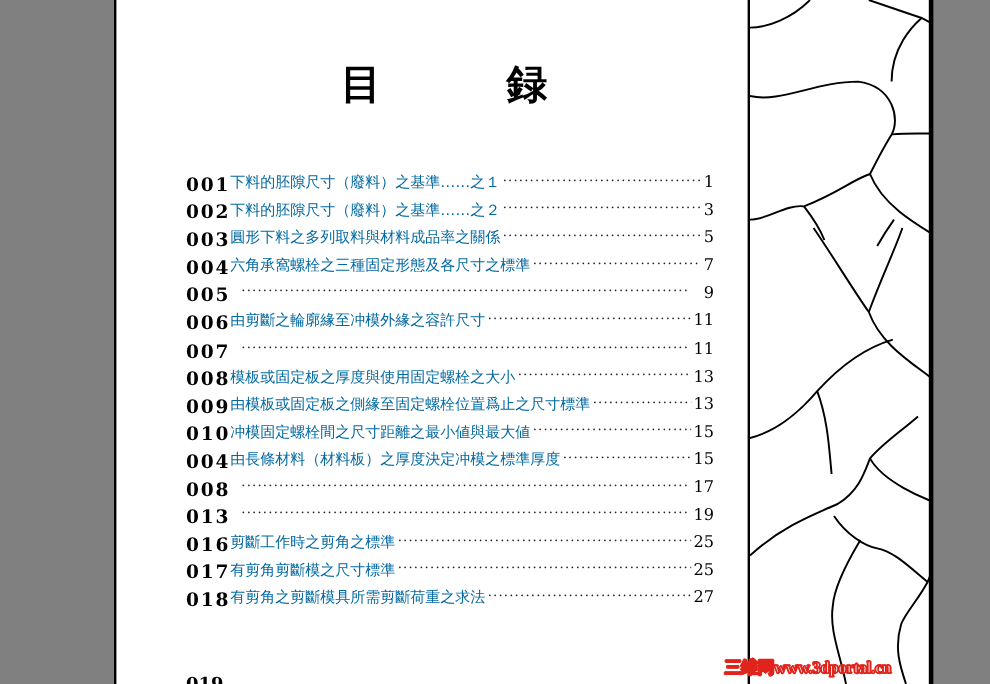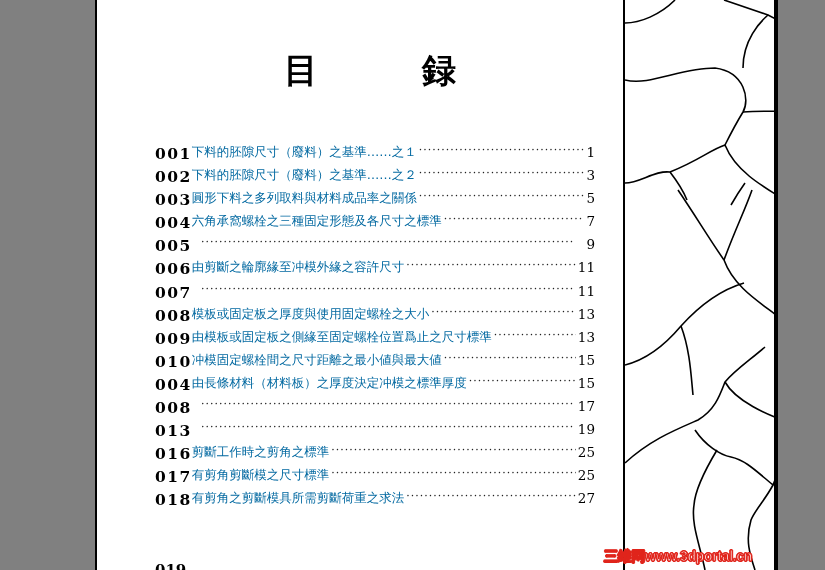--- a/index.html
+++ b/index.html
@@ -49,21 +49,21 @@
     width:22px; text-align:right; font-size:13.5px; color:#000;
     font-family:"DejaVu Serif", serif;
   }
   .art {
     position:absolute; left:526px; top:0; width:152px; height:570px;
     border-left:2px solid #000; box-sizing:border-box;
   }
   .art svg { position:absolute; left:0; top:0; }
   .watermark {
     position:absolute; left:604px; top:548px; font-size:14px; font-weight:bold;
-    color:#ffffff; font-family:Liberation Sans, sans-serif;
+    color:#ffffff; font-family:Liberation Serif, serif;
     -webkit-text-stroke:1.2px #e0241b; letter-spacing:-0.3px;
     text-shadow: 1px 0 #e0241b, -1px 0 #e0241b, 0 1px #e0241b, 0 -1px #e0241b;
   }
   .cut-row {
     position:absolute; left:58px; top:561px; height:12px; overflow:hidden;
     font-size:15px; font-weight:bold; font-family:"DejaVu Serif", serif;
   }
 </style>
 </head>
 <body>

